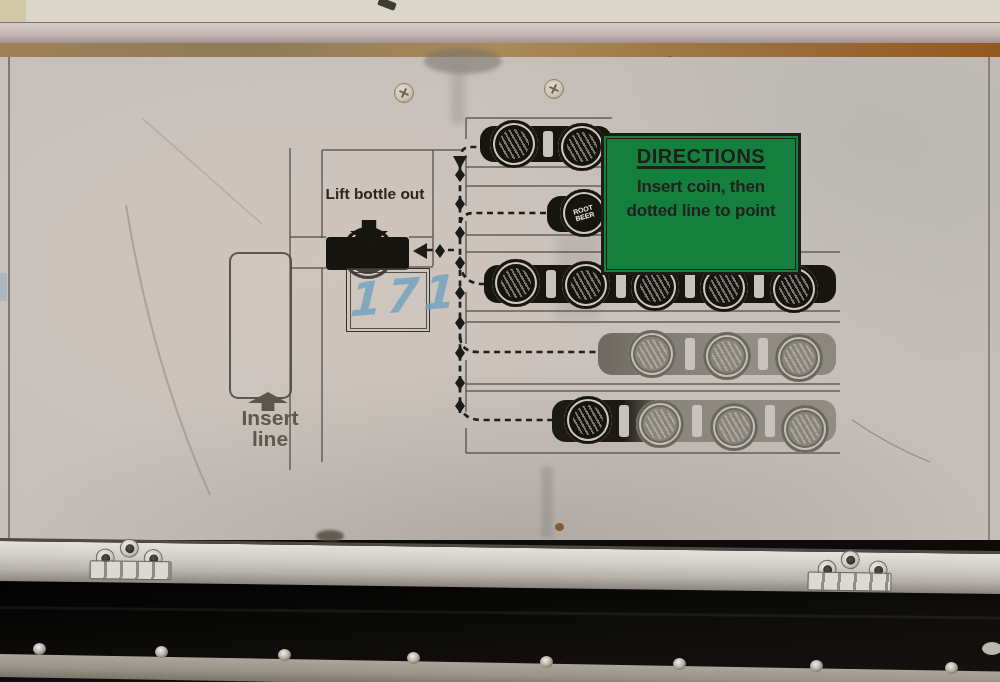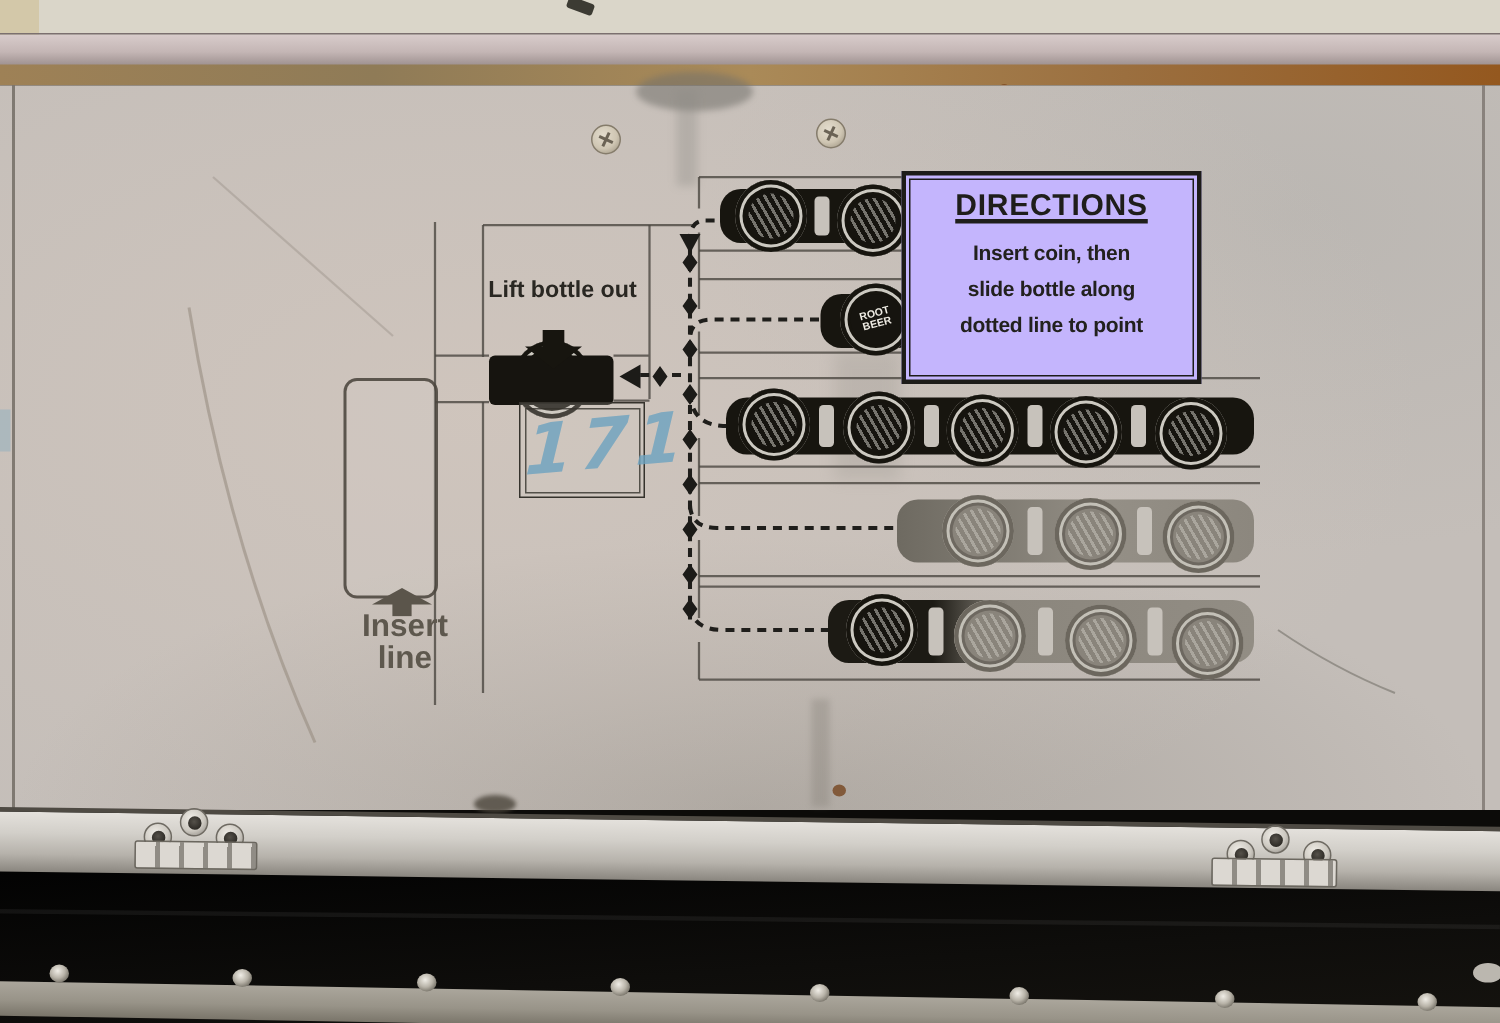--- a/index.html
+++ b/index.html
@@ -62,26 +62,26 @@
      background:repeating-linear-gradient(52deg, rgba(240,238,230,0) 0 3px, rgba(240,238,230,.8) 3px 5px);}
   .cap.labeled::after{display:none;}
   .cap.faded{background:#89847b;
      box-shadow:inset 0 0 0 3px #6c675e, inset 0 0 0 5px rgba(232,229,221,.7), inset 0 0 0 7px rgba(106,101,93,.9);}
   .cap.faded::after{opacity:.4;}
   .cap-label{position:absolute;inset:0;display:flex;align-items:center;justify-content:center;
      text-align:center;font-size:7px;line-height:7px;font-weight:bold;color:#efece4;
      transform:rotate(-15deg);padding:9px;}
 
   
-  #directions-box{left:601px;top:114px;width:194px;height:136px;z-index:4;
-     background:#c4b5fd;border:3px solid #1d1c19;}
+  #directions-box{left:601px;top:133px;width:194px;height:136px;z-index:4;
+     background:#15803d;border:3px solid #1d1c19;}
   #directions-inner{position:absolute;inset:2px;border:1.5px solid #1d1c19;padding:4px 2px 0 2px;}
   #directions-title{text-align:center;font-size:20px;font-weight:800;letter-spacing:.5px;color:#1f1e1b;
      text-decoration:underline;text-decoration-thickness:2.5px;text-underline-offset:3px;margin-top:2px;}
-  .d-line{text-align:center;font-size:14px;font-weight:800;line-height:24px;color:#22211e;letter-spacing:-.2px;}
+  .d-line{text-align:center;font-size:17px;font-weight:800;line-height:24px;color:#22211e;letter-spacing:-.2px;}
   #directions-body{margin-top:7px;}
 
   
   #lift-label1{left:305px;top:185px;width:140px;text-align:center;font-size:15.5px;font-weight:800;color:#292722;z-index:3;}
   #lift-label2{left:305px;top:202px;width:140px;text-align:center;font-size:17px;font-weight:800;letter-spacing:2px;color:#292722;z-index:3;}
   #insert-label1{left:222px;top:406px;width:96px;text-align:center;font-size:21px;font-weight:800;color:#5e584e;z-index:3;}
   #insert-label2{left:222px;top:427px;width:96px;text-align:center;font-size:21px;font-weight:800;color:#5e584e;z-index:3;}
 
   #down-arrow{left:350px;top:220px;width:38px;height:26px;background:#17150f;z-index:3;
      clip-path:polygon(31% 0,69% 0,69% 42%,100% 42%,50% 100%,0 42%,31% 42%);}
@@ -243,21 +243,20 @@
   <div id="coin-chute" class="abs"></div>
   <div id="up-arrow" class="abs"></div>
   <div id="insert-label1" class="abs">Insert</div>
   <div id="insert-label2" class="abs">line</div>
 
   <div id="directions-box" class="abs">
     <div id="directions-inner">
       <div id="directions-title">DIRECTIONS</div>
       <div id="directions-body">
         <div class="d-line">Insert coin, then</div>
-        <div class="d-line">slide bottle along</div>
         <div class="d-line">dotted line to point</div>
       </div>
     </div>
   </div>
 
   <div id="bottom-rail" class="abs">
       <div class="railscrew" style="left: 96px; top: 6px;"></div>
       <div class="railscrew" style="left: 120px; top: -4px;"></div>
       <div class="railscrew" style="left: 144px; top: 6px;"></div>
       <div class="railscrew" style="left: 818px; top: 8px;"></div>

